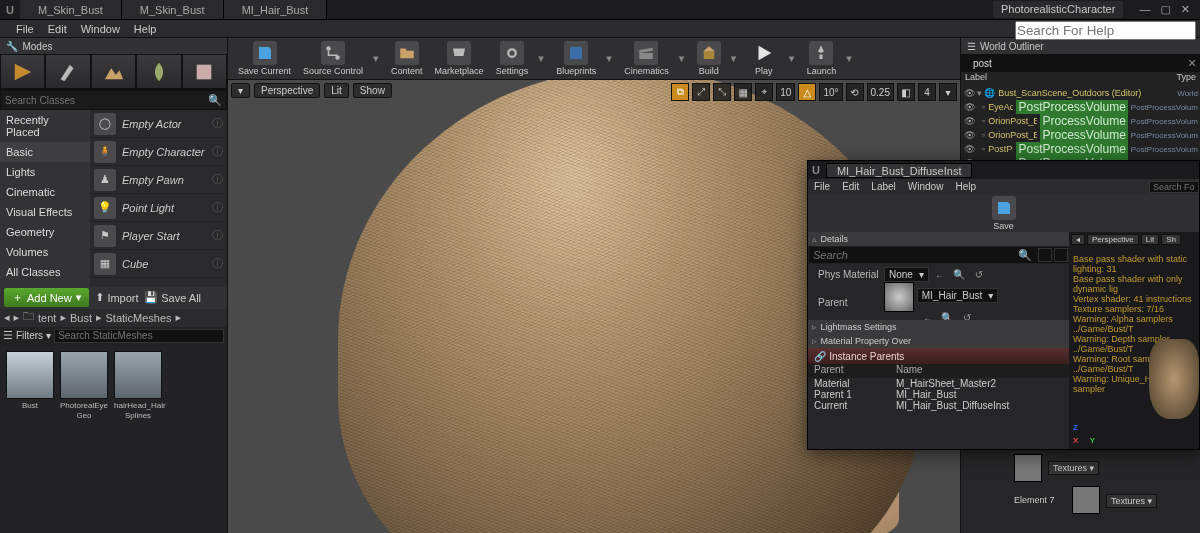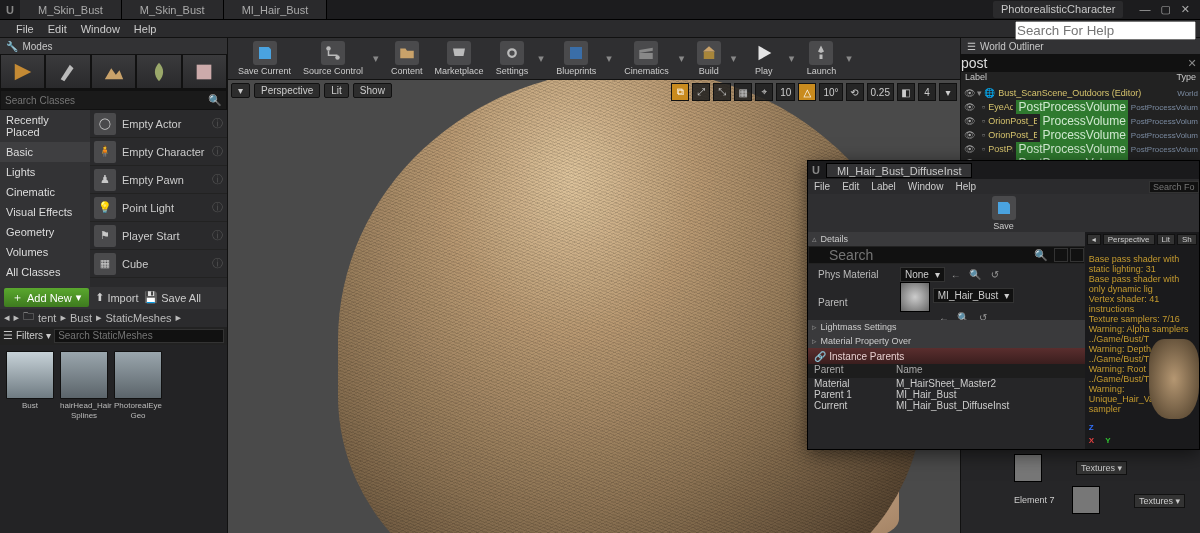--- a/index.html
+++ b/index.html
@@ -31,21 +31,21 @@
   .searchbar { height:20px; background:#1a1a1a; border:1px solid #111; display:flex; align-items:center; padding:0 4px; }
   .searchbar input { flex:1; background:transparent; border:none; color:#888; font-size:10px; outline:none;}
   .searchbar .mag { color:#888; }
   .cats { display:flex; flex:1; overflow:hidden; }
   .cat-list { width:90px; background:#333335; }
   .cat-list div { padding:4px 6px; color:#ddd; cursor:pointer; }
   .cat-list div.sel { background:#3f3f41; }
   .place-list { flex:1; background:#2a2a2c; overflow:auto;}
   .place-list .row { display:flex; align-items:center; height:28px; border-bottom:1px solid #222; padding:0 4px; gap:6px;}
   .place-list .row .ico { width:22px; height:22px; background:#4a4a4c; border-radius:2px; display:flex; align-items:center; justify-content:center;}
-  .place-list .row .lbl { flex:1; color:#ccc; }
+  .place-list .row .lbl { flex:1; color:#ccc;font-style:italic; }
   .place-list .row .info { color:#555; }
 
   
   .cb-toolbar { height:22px; background:#323234; display:flex; align-items:center; gap:6px; padding:0 4px;}
   .btn-green { background:linear-gradient(#5aa82e,#3e7a1f); color:#fff; padding:2px 8px; border-radius:2px; display:flex; gap:4px; align-items:center; cursor:pointer;}
   .cb-toolbar .plain { color:#ccc; display:flex; align-items:center; gap:3px; cursor:pointer;}
   .cb-breadcrumb { height:18px; background:#2b2b2d; display:flex; align-items:center; gap:4px; padding:0 4px; color:#bbb;}
   .cb-breadcrumb span { cursor:pointer; }
   .cb-filter { height:18px; background:#222; display:flex; align-items:center; gap:3px; padding:0 3px;}
   .cb-filter .f { color:#ccc; font-size:10px; cursor:pointer;}
@@ -82,21 +82,21 @@
   .hair::before, .hair::after { content:""; position:absolute; inset:0; border-radius:inherit;
      background:repeating-linear-gradient( var(--ang,20deg), rgba(0,0,0,.15) 0 1px, transparent 1px 3px);
      mix-blend-mode:multiply; opacity:.7;}
   .hair::after { --ang:-25deg; opacity:.5;}
   .neck { position:absolute; bottom:-10px; left:48%; width:320px; height:120px; background:radial-gradient(ellipse, #d8b89a, #a07f60); border-radius:40% 40% 20% 20%; }
 
   
   .right { width:240px; background:#2a2a2c; display:flex; flex-direction:column; border-left:1px solid #111;}
   .panel-hdr { height:16px; background:#323234; font-size:10px; padding-left:6px; display:flex; align-items:center; gap:4px;}
   .out-search { height:18px; background:#111; display:flex; align-items:center;}
-  .out-search input { flex:1; background:transparent; border:none; color:#ddd; font-size:14px; padding:0 0; outline:none;}
+  .out-search input { flex:1; background:transparent; border:none; color:#ddd; font-size:10px; padding:0 12px; outline:none;}
   .out-search .x { width:16px; color:#888; cursor:pointer; text-align:center;}
   .out-cols { height:14px; background:#222; display:flex; font-size:9px;}
   .out-cols div { padding:0 4px; }
   .out-cols .c1 { flex:1;}
   .outliner { flex:0 0 90px; background:#222; overflow:hidden; font-size:9px;}
   .outliner .row { display:flex; align-items:center; height:14px; gap:3px; padding-left:3px;}
   .outliner .eye { color:#aaa; width:10px;}
   .outliner .tree { color:#888;}
   .outliner .nm { flex:1; color:#d6c36d; white-space:nowrap; overflow:hidden;}
   .outliner .tag { background:#2f7a2f; color:#cfe8cf; padding:0 2px; font-size:12px;}
@@ -119,44 +119,44 @@
   .fw-right .pill { position:absolute; top:2px; left:2px; display:flex; gap:2px; }
   .fw-right .pill div { background:#333; border:1px solid #111; font-size:8px; padding:0 4px; color:#ccc; cursor:pointer;}
   .fw-right .msgs { margin-top:18px; line-height:10px;}
   .fw-right .axes { position:absolute; bottom:4px; left:4px; width:22px; height:22px;}
   .fw-right .axes .ax { position:absolute; font-size:8px; font-weight:bold;}
   .fw-right .hairthumb { position:absolute; right:0; bottom:30px; width:50px; height:80px; background:radial-gradient(#b59772,#4a3b28); border-radius:30% 30% 40% 40%;}
 
   .section-hdr { height:14px; background:#3a3a3c; font-size:9px; color:#ccc; padding-left:4px; display:flex; align-items:center; gap:4px;}
   .section-hdr .tri { color:#888; }
   .det-search { height:18px; background:#111; border:1px solid #222; display:flex; align-items:center;}
-  .det-search input { flex:1; background:transparent; border:none; color:#888; font-size:14px; padding:0 20px; outline:none;}
+  .det-search input { flex:1; background:transparent; border:none; color:#888; font-size:11px; padding:0 4px; outline:none;font-style:italic;}
   .det-search .mag { color:#777; padding:0 4px;}
   .det-search .sq { width:14px; height:14px; border:1px solid #333; margin-left:2px;}
   .proprow { display:flex; align-items:center; min-height:20px; font-size:10px; }
-  .proprow .k { width:92px; color:#bbb; padding-left:10px;}
+  .proprow .k { width:76px; color:#bbb; padding-left:10px;}
   .proprow .v { flex:1; }
   .proprow .dd { background:#111; border:1px solid #333; padding:1px 4px; display:inline-flex; align-items:center; gap:6px; color:#ccc; cursor:pointer;}
   .proprow .chip { width:30px; height:30px; background:radial-gradient(#ccc,#666); border:1px solid #000; display:inline-block; vertical-align:middle;}
   .proprow .pillbtn { color:#999; padding:0 3px; cursor:pointer;}
   .instance-hdr { height:16px; background:linear-gradient(#5a2e2e,#3a1e1e); color:#e6cfcf; font-size:10px; padding-left:6px; display:flex; align-items:center;}
   .inst-cols { height:14px; background:#1d1d1d; display:flex; font-size:10px; color:#aaa;}
   .inst-cols div:first-child { width:80px; padding-left:6px;}
   .inst-cols div:last-child { flex:1; padding-left:8px;}
   .inst-row { display:flex; font-size:10px; color:#ccc;}
   .inst-row div:first-child { width:80px; padding-left:6px;}
   .inst-row div:last-child { flex:1; padding-left:8px;}
 
   
   .br-textures { position:absolute; right:6px; top:450px; width:180px;}
   .br-textures .line { display:flex; align-items:center; gap:6px; margin-top:4px;}
   .br-textures .th { width:28px; height:28px; background:#777; border:1px solid #000;}
   .br-textures .dd { background:#111; border:1px solid #333; font-size:9px; padding:1px 4px; color:#ccc; flex:1;}
   .br-textures .lbl { font-size:9px; color:#ccc; width:52px;}
-  .br-textures .texbtn { background:#333; border:1px solid #111; font-size:9px; padding:1px 4px; color:#ccc; cursor:pointer;margin-left:28px;}
+  .br-textures .texbtn { background:#333; border:1px solid #111; font-size:9px; padding:1px 4px; color:#ccc; cursor:pointer;}
 
 </style>
 </head>
 <body>
 
 <div class="titlebar">
   <div class="logo">U</div>
   <div class="tabs">
     <div class="tab">M_Skin_Bust</div>
     <div class="tab">M_Skin_Bust</div>
@@ -297,25 +297,25 @@
         <span class="f">▾</span>
       <input placeholder="Search StaticMeshes" style="">
     </div>
     <div class="cb-assets">
       <div class="asset">
         <div class="thumb bust"></div>
         <div class="name">Bust</div>
       </div>
       <div class="asset">
         <div class="thumb plane"></div>
-        <div class="name">hairHead_Hair Splines</div>
+        <div class="name">PhotorealEye Geo</div>
       </div>
       <div class="asset">
         <div class="thumb plane"></div>
-        <div class="name">PhotorealEye Geo</div>
+        <div class="name">hairHead_Hair Splines</div>
       </div>
     </div>
   </div>
 
   <div class="center">
     <div class="toolbar">
       <div class="tbtn">
           <div class="ticon">
             <svg viewBox="0 0 24 24">
               <path d="M4 4h13l3 3v13H4z" fill="#4aa3e0"></path>

